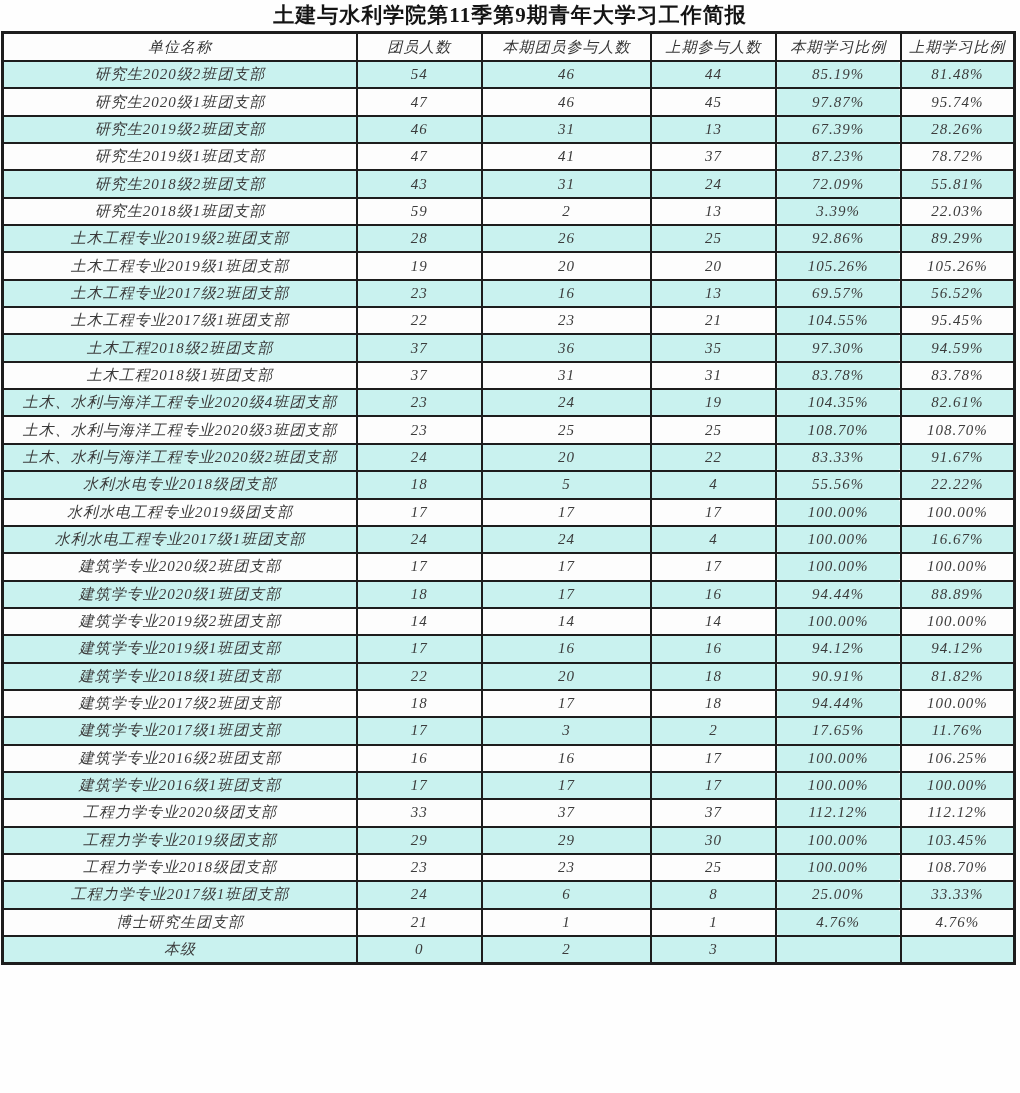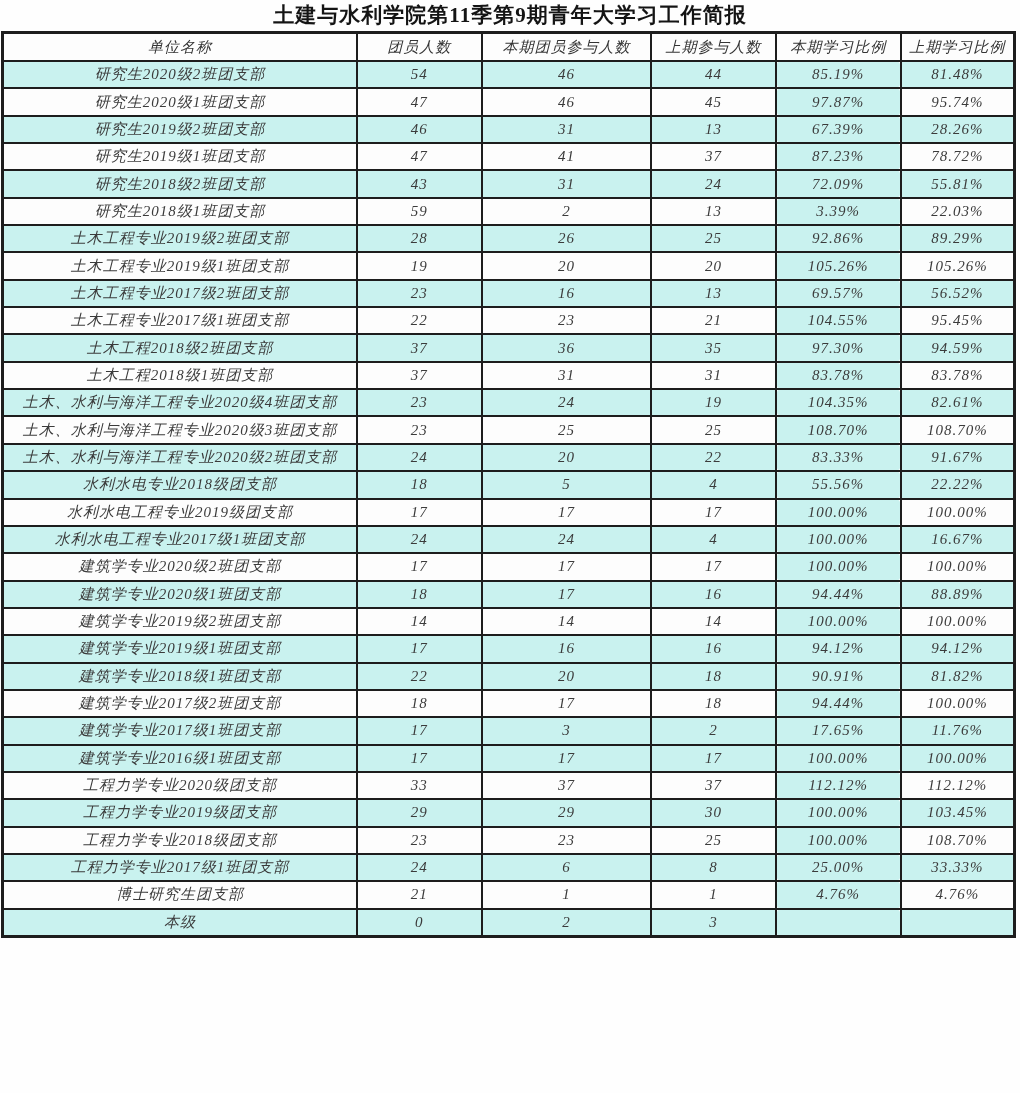--- a/index.html
+++ b/index.html
@@ -287,20 +287,28 @@
           <td>100.00%</td>
         </tr>
         <tr class="row-cyan">
           <td>建筑学专业2017级1班团支部</td>
           <td>17</td>
           <td>3</td>
           <td>2</td>
           <td class="always-cyan">17.65%</td>
           <td>11.76%</td>
         </tr>
+        <tr class="row-white">
+          <td>建筑学专业2016级2班团支部</td>
+          <td>16</td>
+          <td>16</td>
+          <td>17</td>
+          <td class="always-cyan">100.00%</td>
+          <td>106.25%</td>
+        </tr>
         <tr class="row-cyan">
           <td>建筑学专业2016级1班团支部</td>
           <td>17</td>
           <td>17</td>
           <td>17</td>
           <td class="always-cyan">100.00%</td>
           <td>100.00%</td>
         </tr>
         <tr class="row-white">
           <td>工程力学专业2020级团支部</td>

